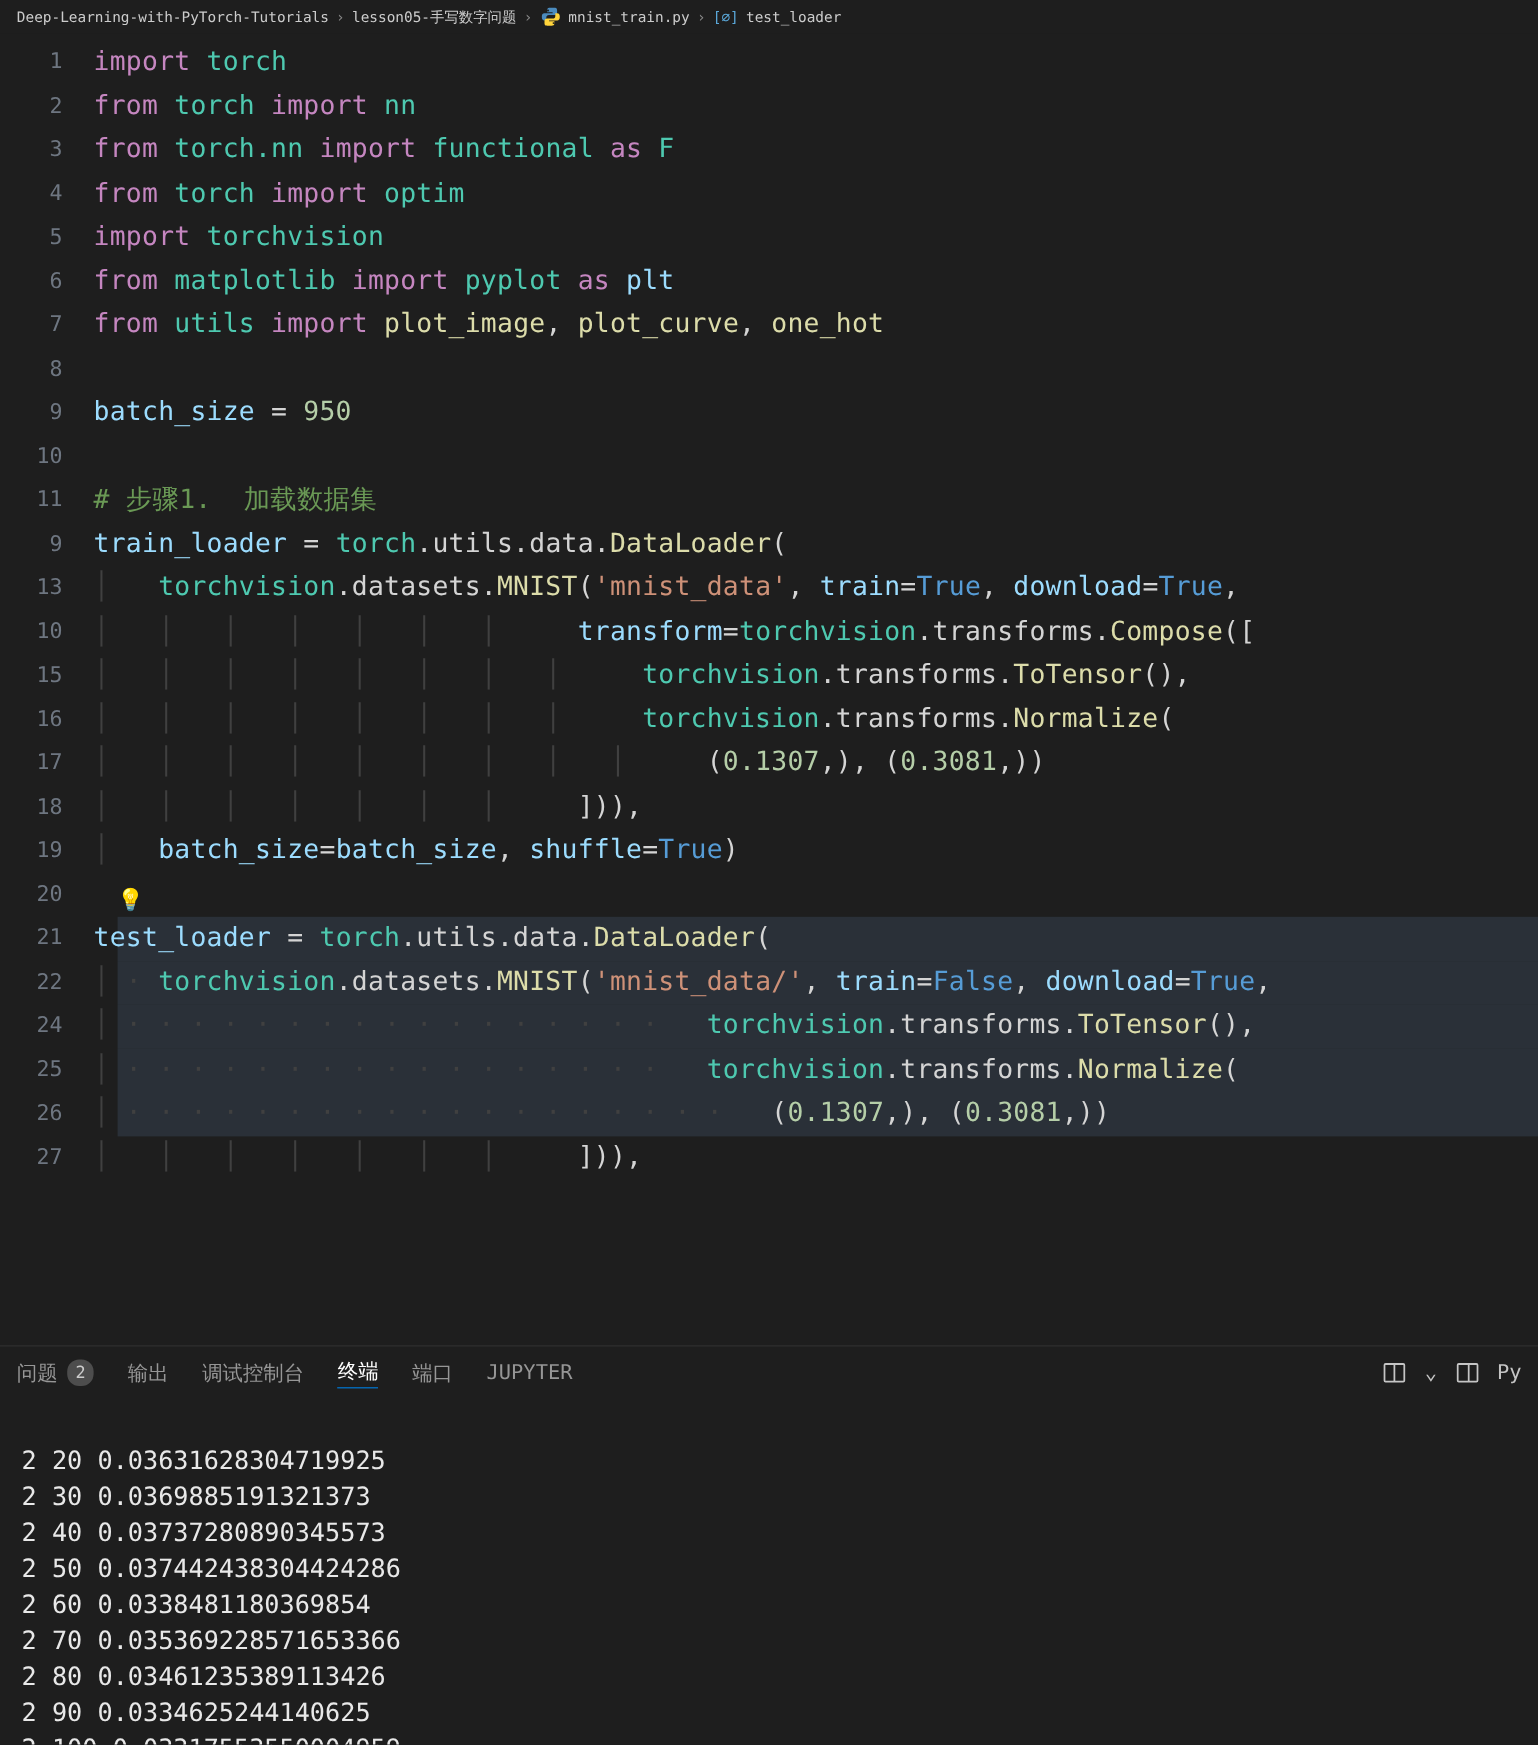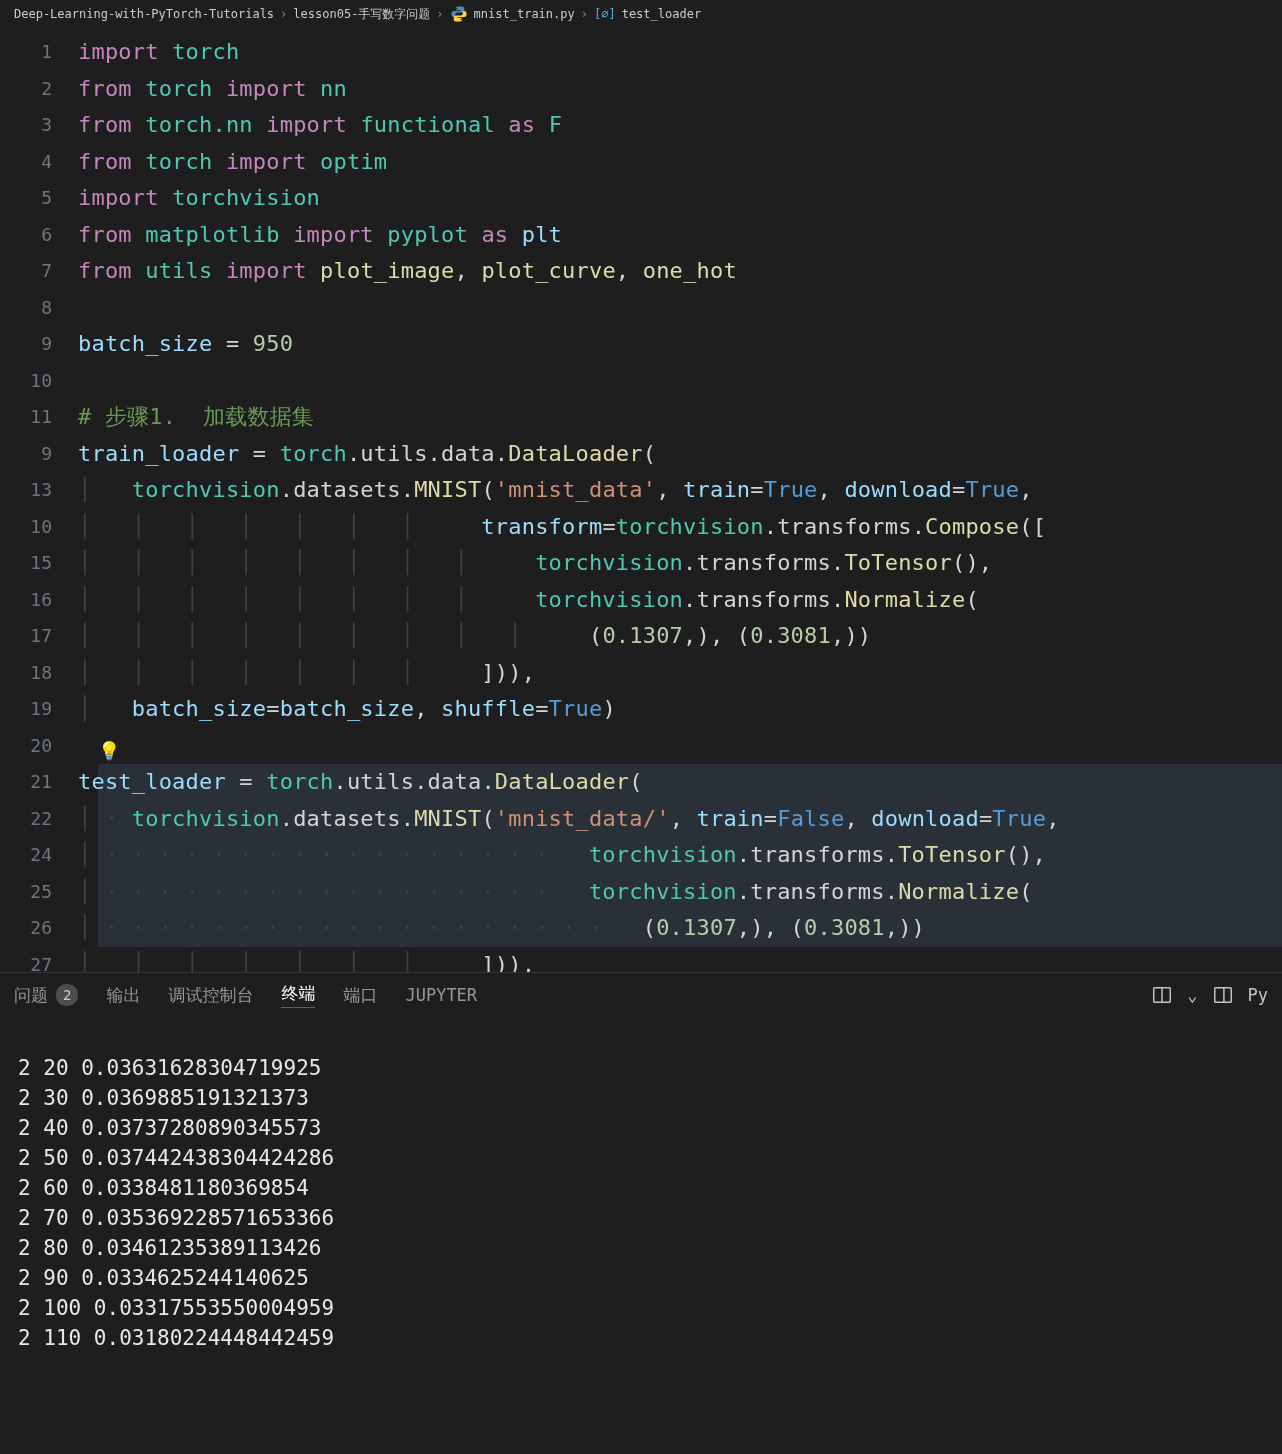--- a/index.html
+++ b/index.html
@@ -149,21 +149,21 @@
   <div class="line"><div class="gutter">20</div><div class="code"><span class="bulb">💡</span></div></div>
   <div class="line highlight"><div class="gutter">21</div><div class="code"><span class="var">test_loader</span><span class="op"> = </span><span class="mod">torch</span><span class="punc">.utils.data.</span><span class="fn">DataLoader</span><span class="punc">(</span></div></div>
   <div class="line highlight"><div class="gutter">22</div><div class="code"><span class="guide">│ · </span><span class="mod">torchvision</span><span class="punc">.datasets.</span><span class="fn">MNIST</span><span class="punc">(</span><span class="str">'mnist_data/'</span><span class="punc">, </span><span class="param">train</span><span class="op">=</span><span class="bool">False</span><span class="punc">, </span><span class="param">download</span><span class="op">=</span><span class="bool">True</span><span class="punc">,</span></div></div>
   <div class="line highlight"><div class="gutter">24</div><div class="code"><span class="guide">│ · · · · · · · · · · · · · · · · · </span>  <span class="mod">torchvision</span><span class="punc">.transforms.</span><span class="fn">ToTensor</span><span class="punc">(),</span></div></div>
   <div class="line highlight"><div class="gutter">25</div><div class="code"><span class="guide">│ · · · · · · · · · · · · · · · · · </span>  <span class="mod">torchvision</span><span class="punc">.transforms.</span><span class="fn">Normalize</span><span class="punc">(</span></div></div>
   <div class="line highlight"><div class="gutter">26</div><div class="code"><span class="guide">│ · · · · · · · · · · · · · · · · · · · </span>  <span class="punc">(</span><span class="num">0.1307</span><span class="punc">,), (</span><span class="num">0.3081</span><span class="punc">,))</span></div></div>
   <div class="line"><div class="gutter">27</div><div class="code"><span class="guide">│   │   │   │   │   │   │   </span>  <span class="punc">])),</span></div></div>
  </div>
 </div>
 
-<div class="panel" style="height:482px;">
+<div class="panel" style="height:333px;">
   <div class="panel-tabs">
     <div class="tab">
         <span>问题</span>
         <span class="badge">2</span>
       </div>
     <div class="tab">输出</div>
     <div class="tab">调试控制台</div>
     <div class="tab active">终端</div>
     <div class="tab">端口</div>
     <div class="tab">JUPYTER</div>

